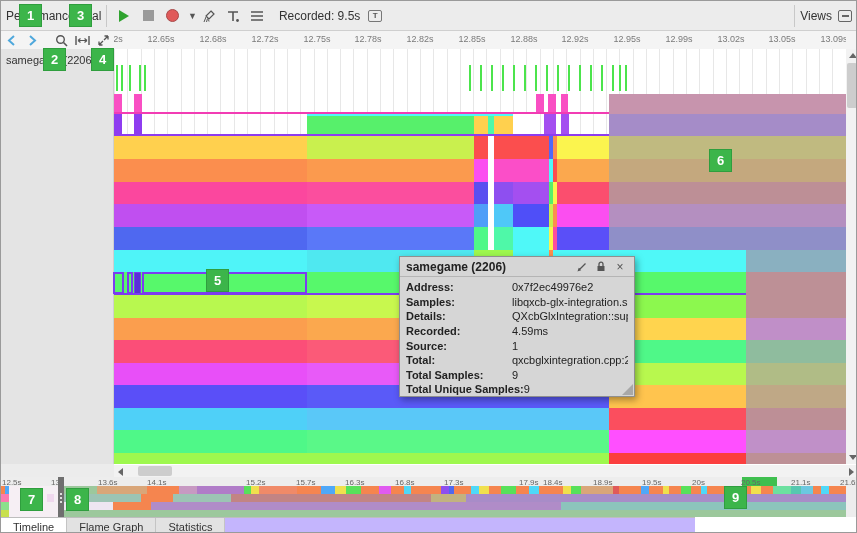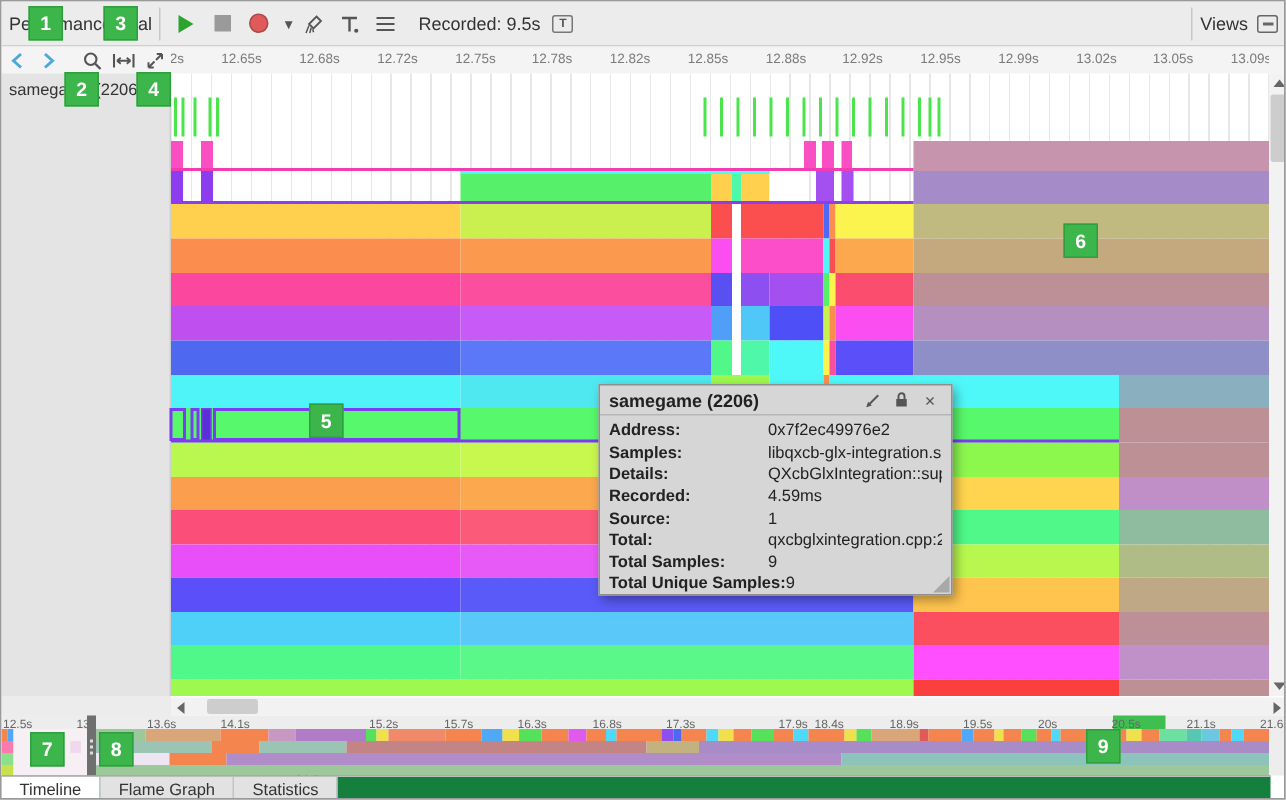--- a/index.html
+++ b/index.html
@@ -47,21 +47,21 @@
   #harr-l{left:4px;top:3px;border-top:4px solid transparent;border-bottom:4px solid transparent;border-right:5px solid #666;}
   #harr-r{right:4px;top:3px;border-top:4px solid transparent;border-bottom:4px solid transparent;border-left:5px solid #666;}
   
   #overview{position:absolute;left:0;top:476px;width:857px;height:40px;background:#ededed;}
   .otick{position:absolute;top:1px;font-size:8px;color:#666;white-space:nowrap;}
   .oseg{position:absolute;}
   #ov-highlight{position:absolute;top:0;height:9px;background:#3fbf4f;}
   #ov-handle{position:absolute;top:0;width:6px;height:40px;background:#6f6f6f;}
   #ov-handle::after{content:"";position:absolute;left:2px;top:16px;width:2px;height:2px;background:#ddd;box-shadow:0 4px #ddd,0 8px #ddd;}
   
-  #tabbar{position:absolute;left:0;top:516px;width:846px;height:17px;background:#15803d;border-top:1px solid #bdbdbd;display:flex;}
+  #tabbar{position:absolute;left:0;top:516px;width:694px;height:17px;background:#c4b5fd;border-top:1px solid #bdbdbd;display:flex;}
   .tab{height:17px;padding:0 12px;font-size:11px;color:#333;display:flex;align-items:center;border-right:1px solid #c4c4c4;background:#e2e2e2;}
   .tab.active{background:#fff;font-weight:normal;}
   
   #tooltip{position:absolute;left:398px;top:255px;width:236px;height:141px;background:#d6d6d6;border:1px solid #8f8f8f;box-shadow:2px 3px 7px rgba(0,0,0,.35);z-index:40;}
   #tt-title{height:20px;display:flex;align-items:center;padding:0 6px;border-bottom:1px solid #b5b5b5;}
   #tt-title .t{font-size:12px;font-weight:bold;color:#222;flex:1;}
   .tt-ico{width:16px;height:14px;display:flex;align-items:center;justify-content:center;color:#555;font-size:12px;margin-left:3px;}
   #tt-body{padding:3px 6px 0 6px;}
   .tt-row{display:flex;height:14.6px;align-items:center;}
   .tt-label{font-size:11px;font-weight:bold;color:#222;min-width:106px;white-space:nowrap;}

